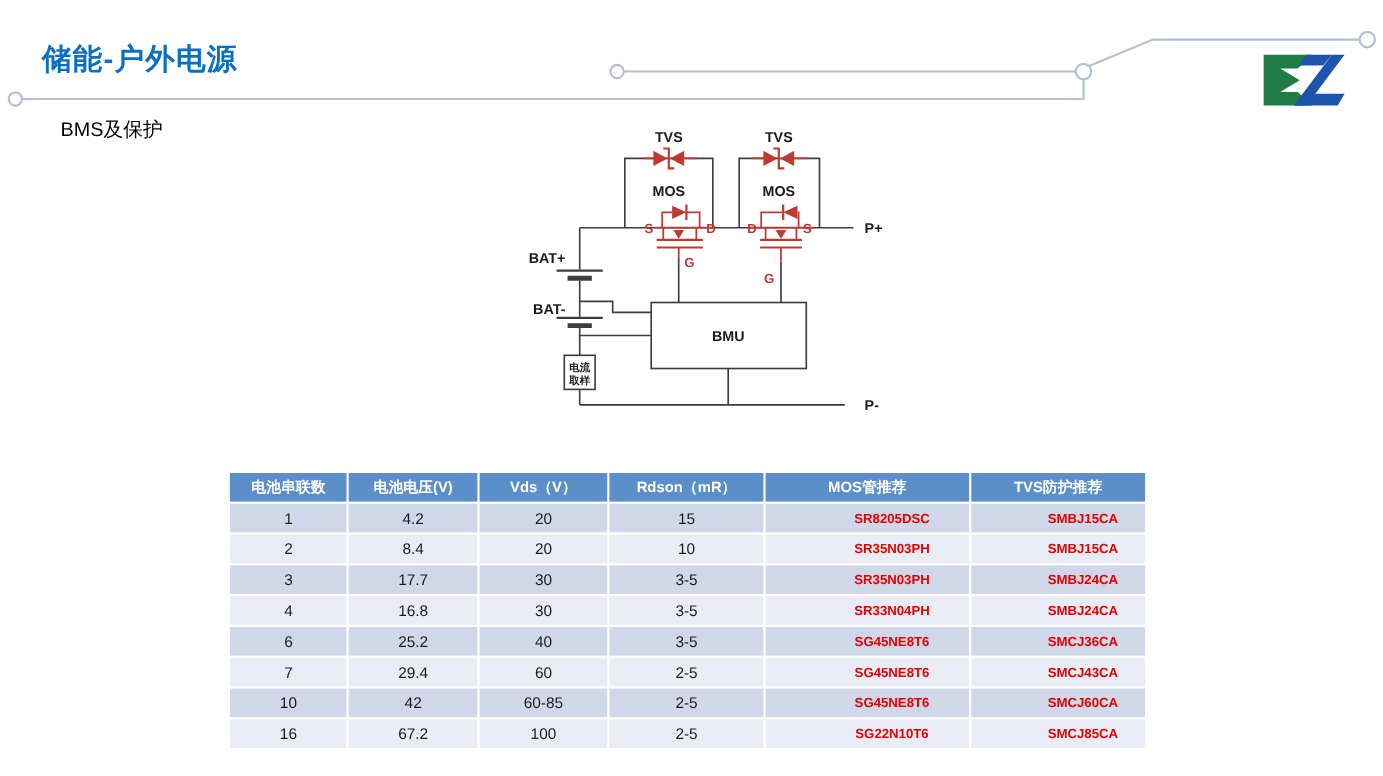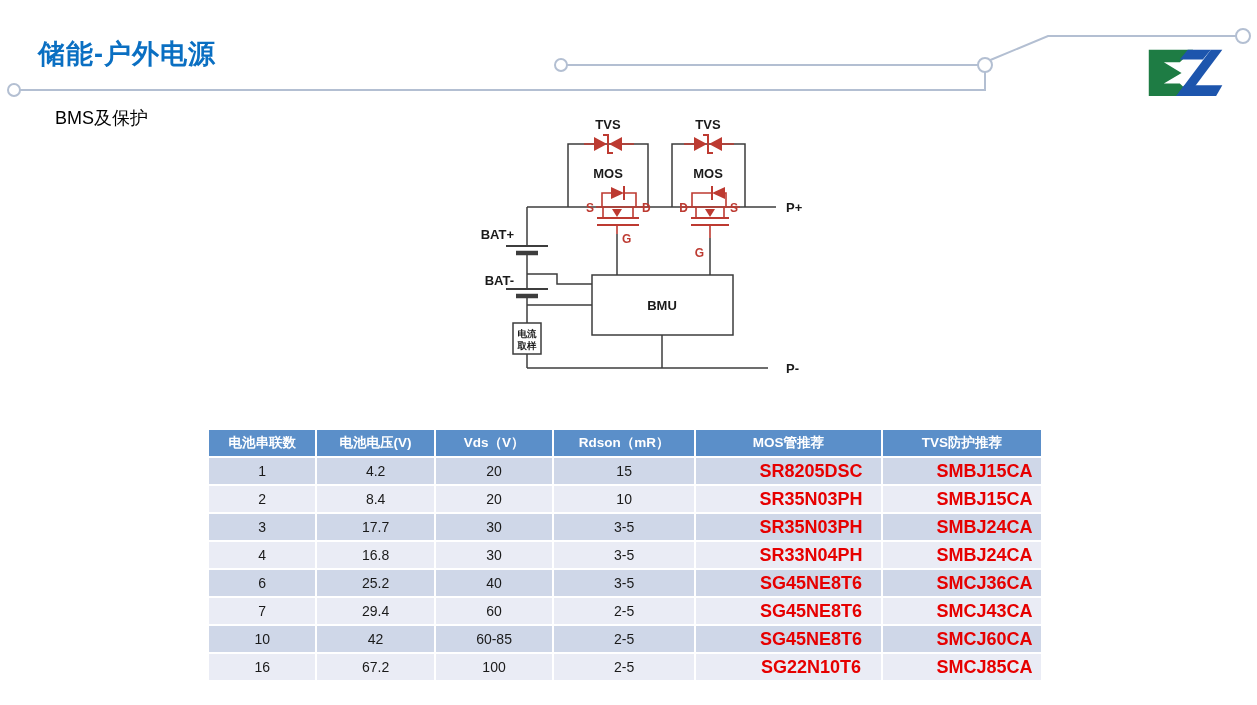--- a/index.html
+++ b/index.html
@@ -63,21 +63,21 @@
     height:28px;text-align:center;vertical-align:middle;
     border:2px solid #fff;
   }
   .spec-table td{
     font-size:14px;color:#1a1a1a;height:28px;
     text-align:center;vertical-align:middle;
     border:2px solid #fff;
   }
   .spec-table tbody tr:nth-child(odd){background:var(--row-dark);}
   .spec-table tbody tr:nth-child(even){background:var(--row-light);}
-  .spec-table td.red{color:var(--accent);font-weight:bold;font-size:18px;padding-left:45px;}
+  .spec-table td.red{color:var(--accent);font-weight:bold;font-size:12px;padding-left:45px;}
 </style>
 </head>
 <body>
 
 <div class="slide">
 
   <svg class="deco-svg" viewBox="0 0 1257 90">
     <path class="deco" d="M14,68 H985 V43"></path>
     <path class="deco" d="M561,43 H985"></path>
     <path class="deco" d="M988,39 L1048,14 H1240"></path>

